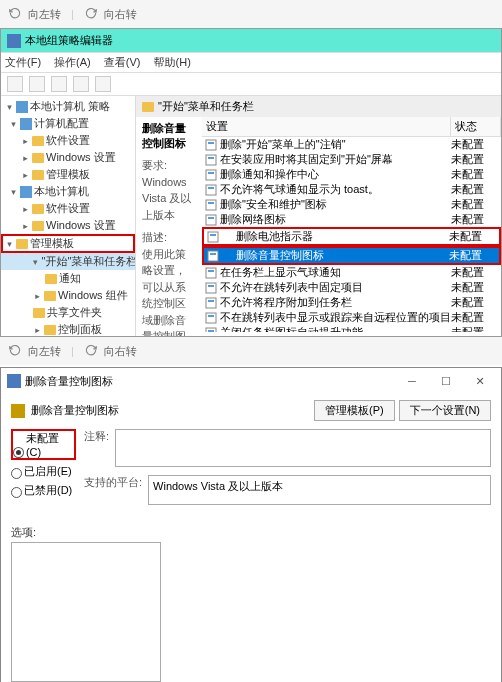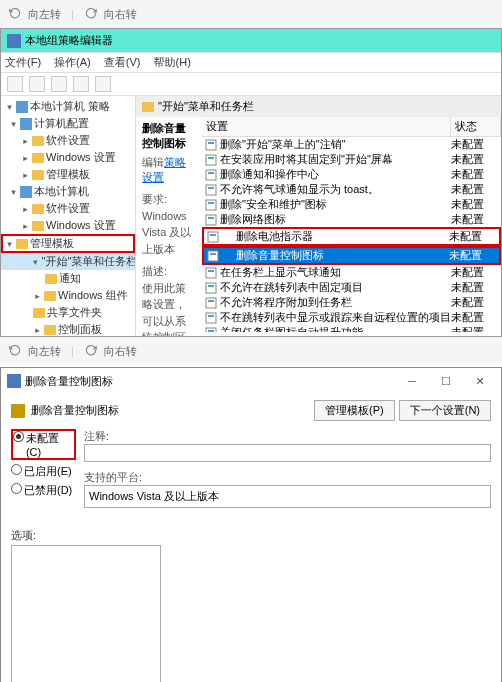--- a/index.html
+++ b/index.html
@@ -56,26 +56,26 @@
 .dlg { border: 1px solid #888; margin-top: 2px; background: #fff; position: relative; }
 .dlg-title { padding: 4px 6px; display: flex; align-items: center; gap: 4px; }
 .dlg-title .spacer { flex: 1; }
 .dlg-title .wbtn { width: 30px; height: 18px; display: inline-flex; align-items:center; justify-content:center; color:#555; }
 .dlg-body { padding: 6px 10px 10px 10px; }
 .dlg-row1 { display: flex; align-items: center; margin-bottom: 8px; }
 .dlg-row1 h4 { font-weight: normal; flex: 1; }
 .nav-btn { border: 1px solid #aaa; background: #f5f5f5; padding: 2px 10px; margin-left: 4px; }
 .cfg-row { display: flex; gap: 8px; }
 .cfg-left { width: 65px; }
-.radio-row { display: flex; align-items: flex-start; gap: 2px; margin-bottom: 4px; }
+.radio-row { display: flex; align-items: flex-end; gap: 2px; margin-bottom: 4px; }
 .radio-row.hl { border: 2px solid #d00; padding: 0; }
 .radio { width: 11px; height: 11px; border: 1px solid #555; border-radius: 50%; display:inline-flex; align-items:center; justify-content:center;}
 .radio.on::after { content:''; width:5px; height:5px; background:#333; border-radius:50%; }
 .cfg-right { flex: 1; }
-.field-row { display: flex; margin-bottom: 8px; flex-direction: column; }
+.field-row { display: flex; margin-bottom: 8px; }
 .field-row label { color: #555; width: auto; margin-right: 6px; }
 .field-box { flex: 1; border: 1px solid #aaa; padding: 3px 4px; min-height: 18px; background:#fff; }
 .opts-row { display: flex; margin-top: 10px; gap: 0; }
 .opts-col { flex: 1; }
 .opts-hdr { padding: 2px 0; color: #333; }
 .help-box { border: 1px solid #aaa; padding: 8px; height: 140px; font-size: 11px; line-height: 1.8; color: #444; }
 </style>
 </head>
 <body>
 
@@ -184,21 +184,20 @@
     </div>
 
     <div class="content">
       <div class="content-hdr">
         <span class="folder-icon"></span>
         <span>"开始"菜单和任务栏</span>
       </div>
       <div class="content-cols">
         <div class="desc-col">
           <h4>删除音量控制图标</h4>
-          <div style="margin-top:4px;"><span style="color:#555;">编辑</span><span class="link">策略设置</span></div>
           <p><span>要求:</span><br><span>Windows Vista 及以上版本</span></p>
           <p><span>描述:</span><br><span>使用此策略设置，可以从系统控制区域删除音量控制图标。</span></p>
 
         </div>
         <div class="list-col">
           <div class="list-hdr">
             <div class="lh-setting">设置</div>
             <div class="lh-state">状态</div>
           </div>
           <div class="list-body" id="list-body">

